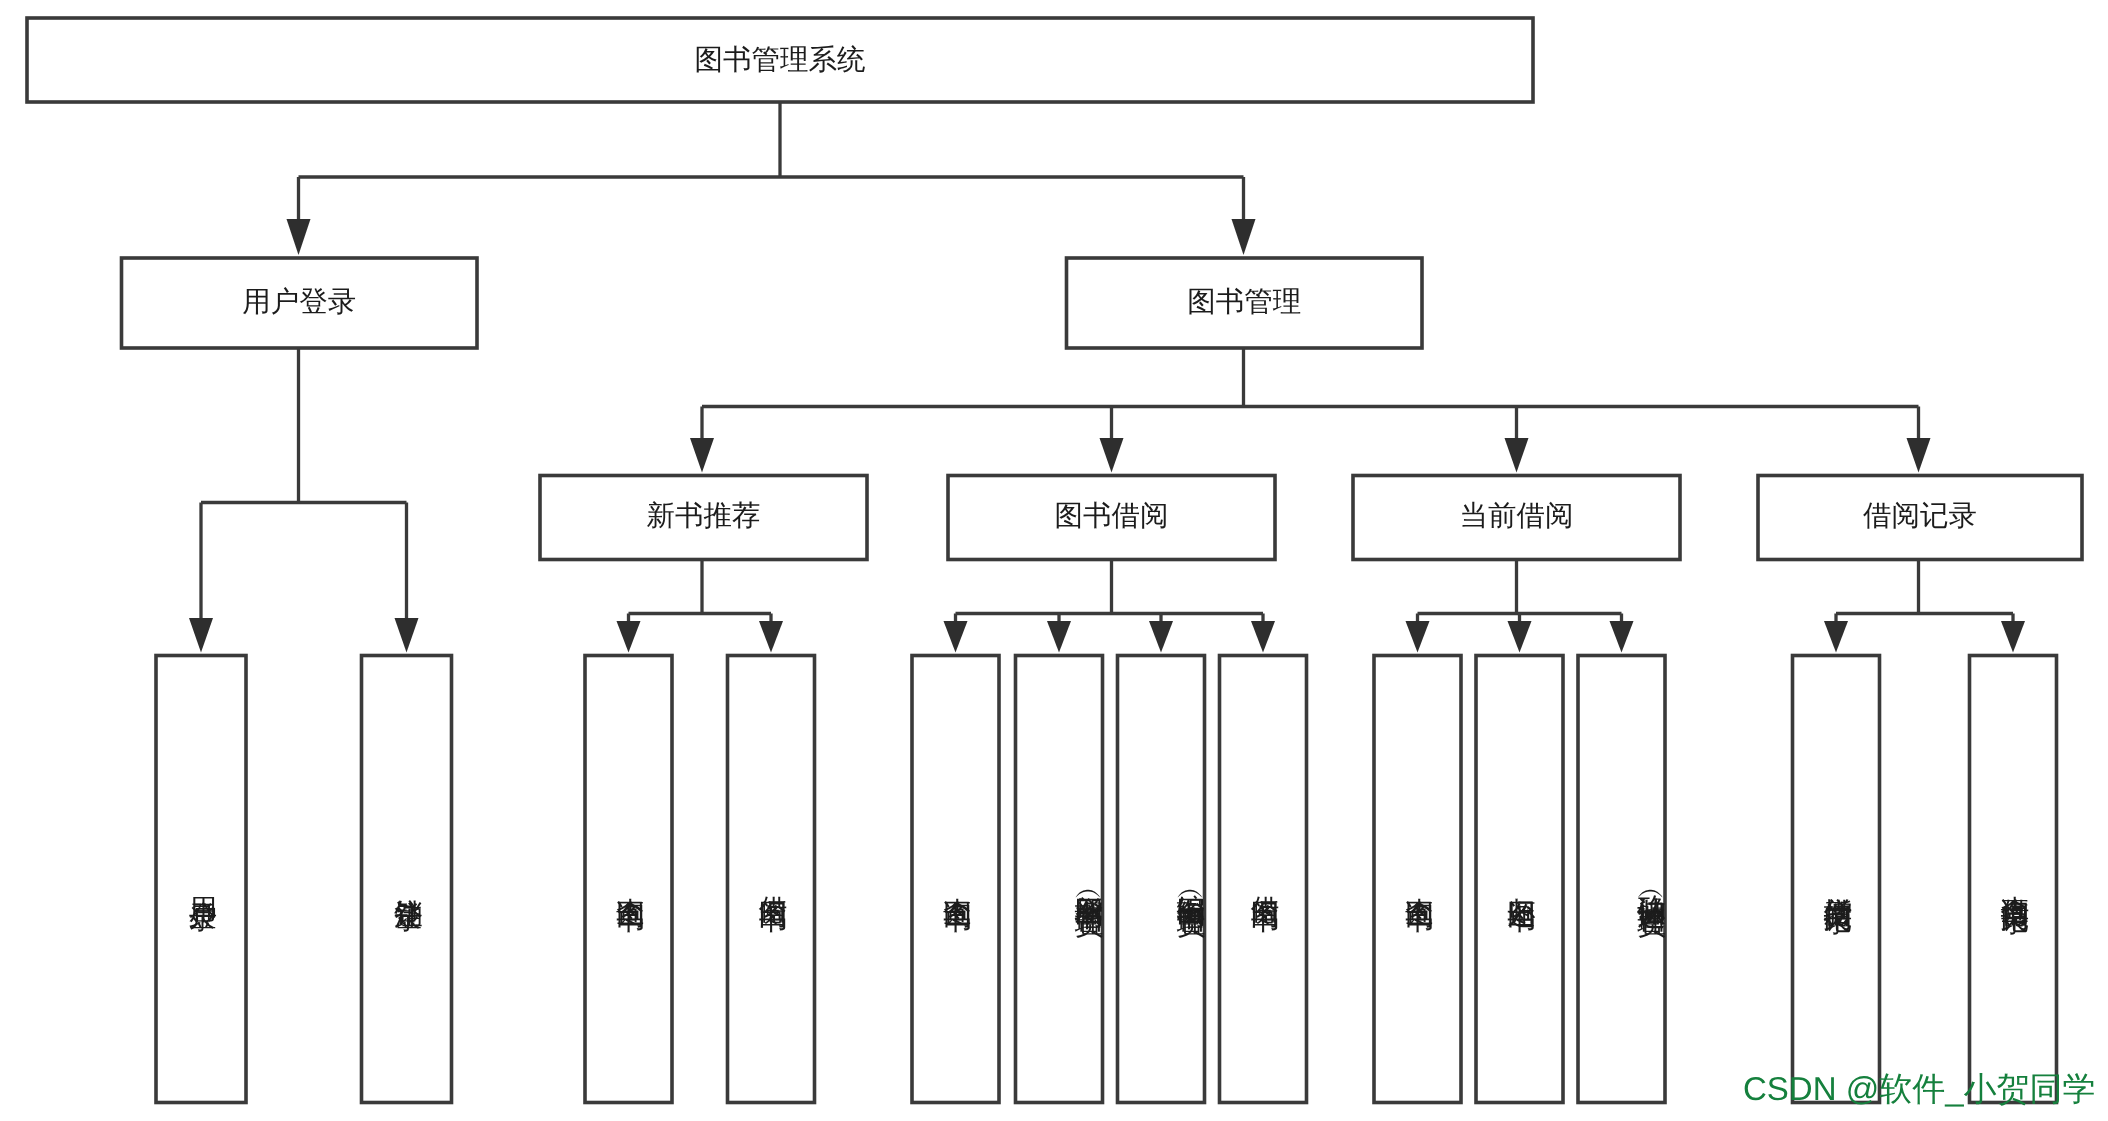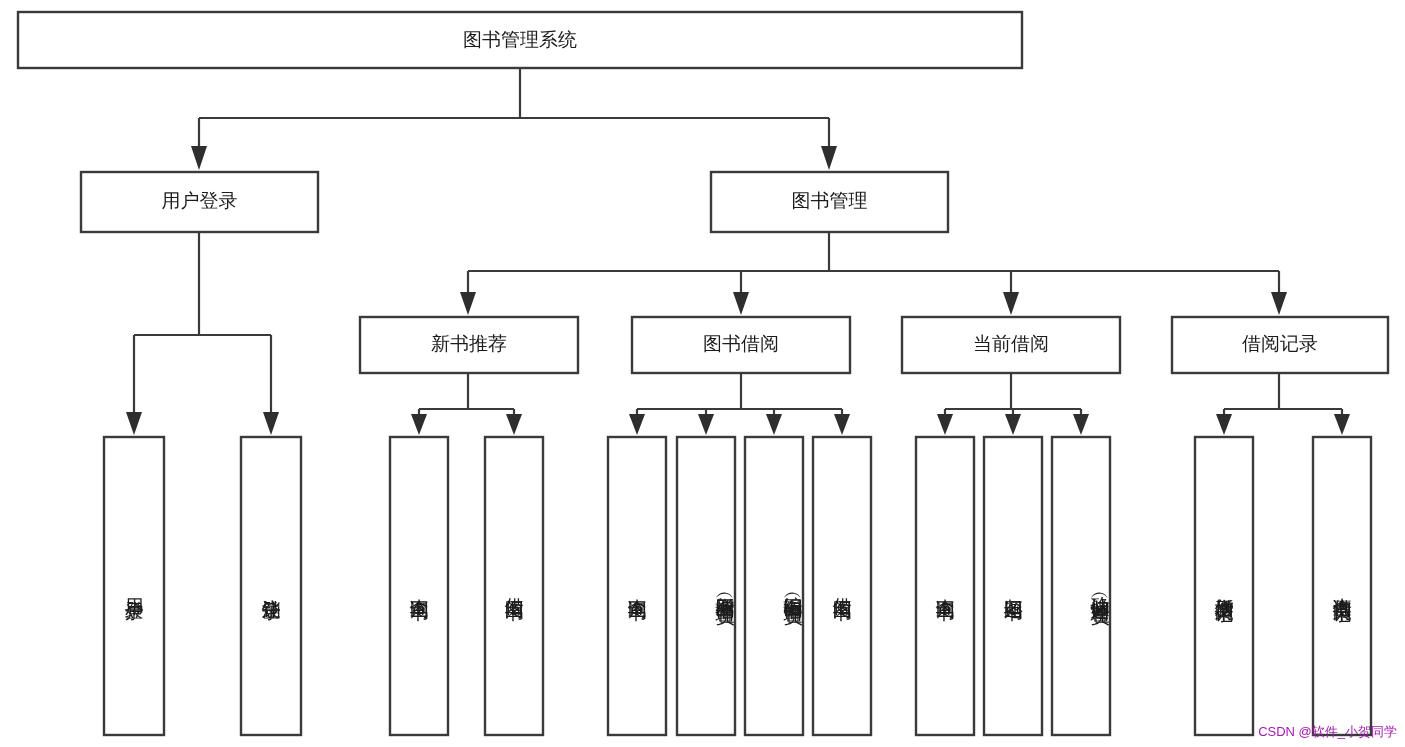--- a/index.html
+++ b/index.html
@@ -58,22 +58,22 @@
     letter-spacing: 1.5px;
     white-space: nowrap;
     text-align: center;
     pointer-events: none;
   }
   .watermark {
     position: absolute;
     right: 8px;
     bottom: 6px;
     font-family: "Liberation Sans", "DejaVu Sans", sans-serif;
-    font-size: 13px;
-    color: #a21caf;
+    font-size: 22px;
+    color: #15803d;
     white-space: nowrap;
   }
 </style>
 </head>
 <body>
 
 <div id="diagram-root">
 
   <svg class="diagram-svg" viewBox="0 0 1405 747">
 

